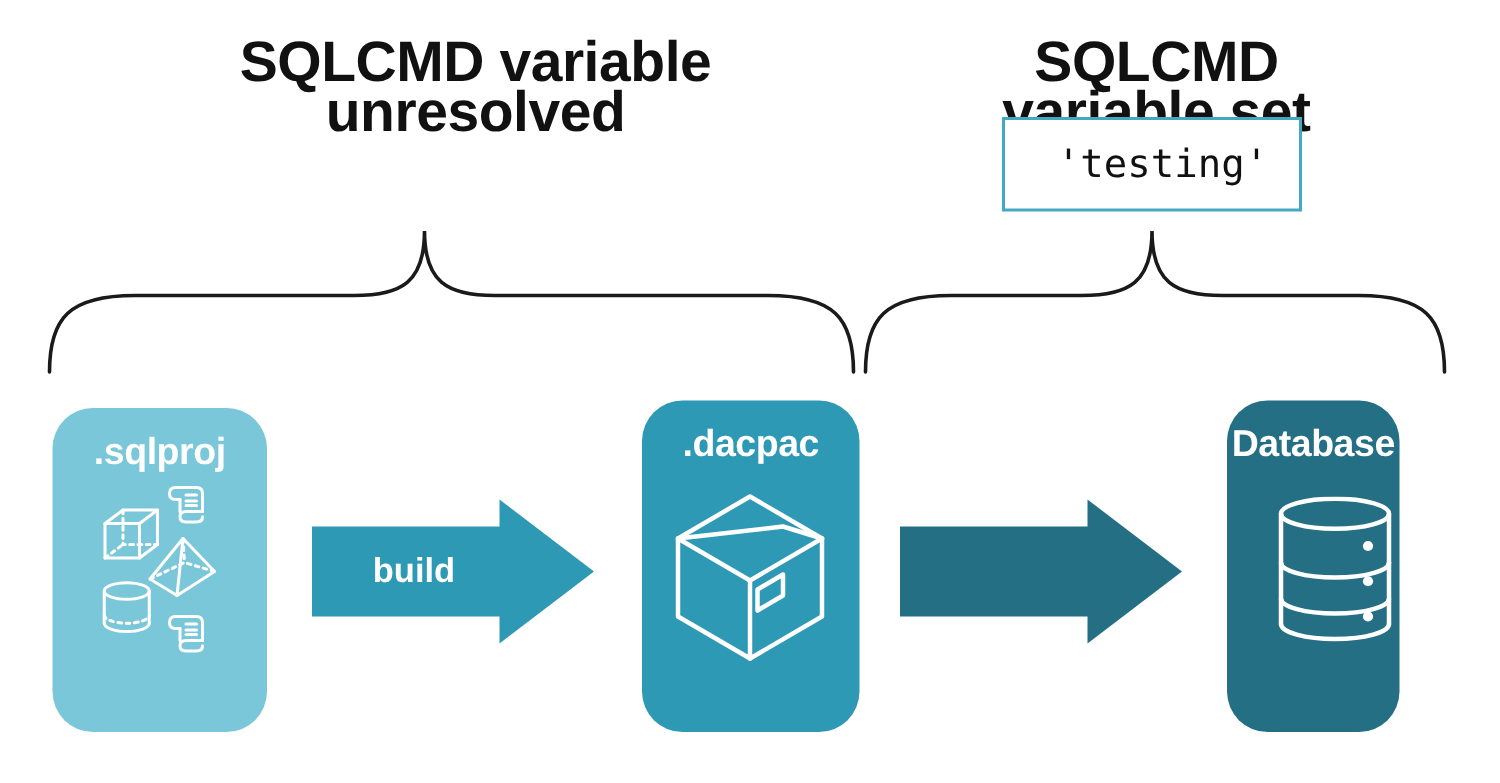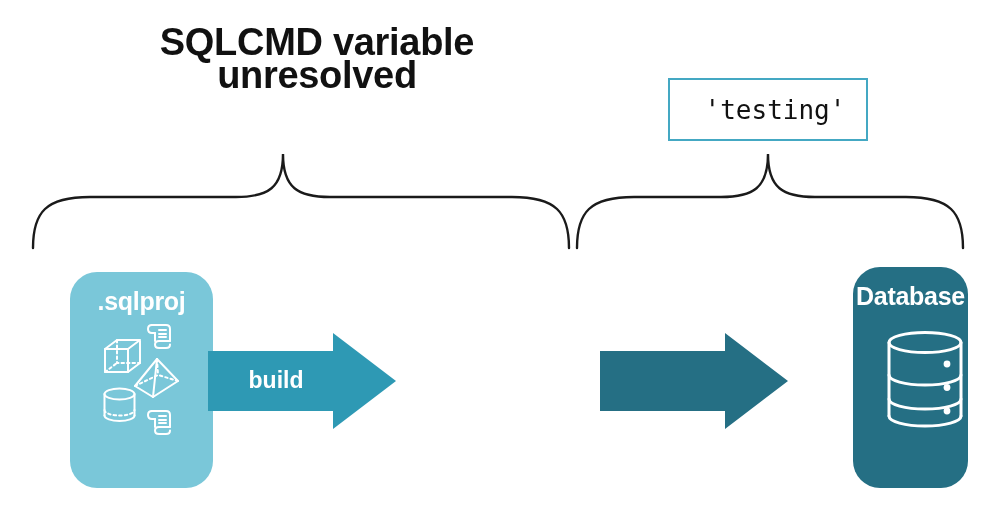--- a/index.html
+++ b/index.html
@@ -17,21 +17,21 @@
     position:absolute;border:2px solid var(--code-border,#44A8C3);background:#fff;
     display:flex;align-items:center;justify-content:center;box-sizing:border-box;
   }
   .cb1{left:110px;top:78px;width:363px;height:63px;}
   .cb2{left:668px;top:78px;width:200px;height:63px;padding-left:14px;}
   .codebox code{
     font-family:"DejaVu Sans Mono",monospace;font-size:26px;color:#111;white-space:pre;
   }
   .overlay{position:absolute;left:0;top:0;pointer-events:none;}
   .brace{fill:none;stroke:var(--brace,#1a1a1a);stroke-width:2.4;stroke-linecap:round;}
-  .card{position:absolute;border-radius:27px;margin-left:35px;}
+  .card{position:absolute;border-radius:27px;}
   .card-sqlproj{left:35px;top:272px;width:143px;height:216px;background:var(--card-light,#7AC7D9);}
   .card-dacpac{left:428px;top:267px;width:145px;height:221px;background:var(--card-mid,#2E99B4);}
   .card-database{left:818px;top:267px;width:115px;height:221px;background:var(--card-dark,#256F84);}
   .card-label{
     text-align:center;margin-top:15px;font-weight:700;font-size:25px;color:#fff;letter-spacing:-0.3px;
   }
   .card svg{position:absolute;}
   .wire{stroke:var(--icon,#fff);fill:none;stroke-width:2;stroke-linecap:round;stroke-linejoin:round;}
   .wire3{stroke:var(--icon,#fff);fill:none;stroke-width:3;stroke-linecap:round;stroke-linejoin:round;}
   .dash{stroke-dasharray:2.5 3;}
@@ -47,20 +47,21 @@
   }
   .lbl-build{left:207px;}
   .lbl-deploy{left:599px;}
 </style>
 </head>
 <body>
 
 <div class="canvas">
 
   <div class="heading h1">SQLCMD variable unresolved</div>
+  <div class="heading h2">SQLCMD variable set</div>
 
   <div class="codebox cb2">
     <code>'testing'</code>
   </div>
 
   <svg class="overlay" width="1000" height="522" viewBox="0 0 1000 522">
     <path class="brace" d="M33 248 C33 212 46 197 90 197 L236 197 C268 197 283 188 283 154 C283 188 298 197 330 197 L512 197 C556 197 569 212 569 248"></path>
     <path class="brace" d="M577 248 C577 212 590 197 634 197 L721 197 C753 197 768 188 768 154 C768 188 783 197 815 197 L906 197 C950 197 963 212 963 248"></path>
   </svg>
 
@@ -103,20 +104,30 @@
         <path class="wire" d="M16 8 H23 M16 12 H23 M16 15 H23"></path>
       </g>
     </svg>
   </div>
 
   <svg class="arrow arr-build" viewBox="0 0 195 102">
     <polygon class="arrow-mid" points="3,21 128,21 128,3 191,51 128,99 128,81 3,81"></polygon>
   </svg>
   <div class="arrow-label lbl-build">build</div>
 
+  <div class="card card-dacpac">
+    <div class="card-label">.dacpac</div>
+    <svg style="left:20px;top:60px;" width="104" height="120" viewBox="0 0 104 120">
+      <path class="wire3" d="M52 4 L100 32 L52 60 L4 32 Z"></path>
+      <path class="wire3" d="M4 32 V84 L52 112 V60"></path>
+      <path class="wire3" d="M100 32 V84 L52 112"></path>
+      <path class="wire3" d="M4 32 L74 24 L100 32"></path>
+      <path class="wire3" d="M57 66 L74 56 V70 L57 80 Z"></path>
+    </svg>
+  </div>
 
   <svg class="arrow arr-deploy" viewBox="0 0 195 102">
     <polygon class="arrow-dark" points="3,21 128,21 128,3 191,51 128,99 128,81 3,81"></polygon>
   </svg>
 
   <div class="card card-database">
     <div class="card-label">Database</div>
     <svg style="left:34px;top:64px;" width="76" height="97" viewBox="0 0 76 97">
       <ellipse class="wire3" cx="38" cy="11.5" rx="36" ry="10"></ellipse>
       <path class="wire3" d="M2 11.5 V85 M74 11.5 V85"></path>

